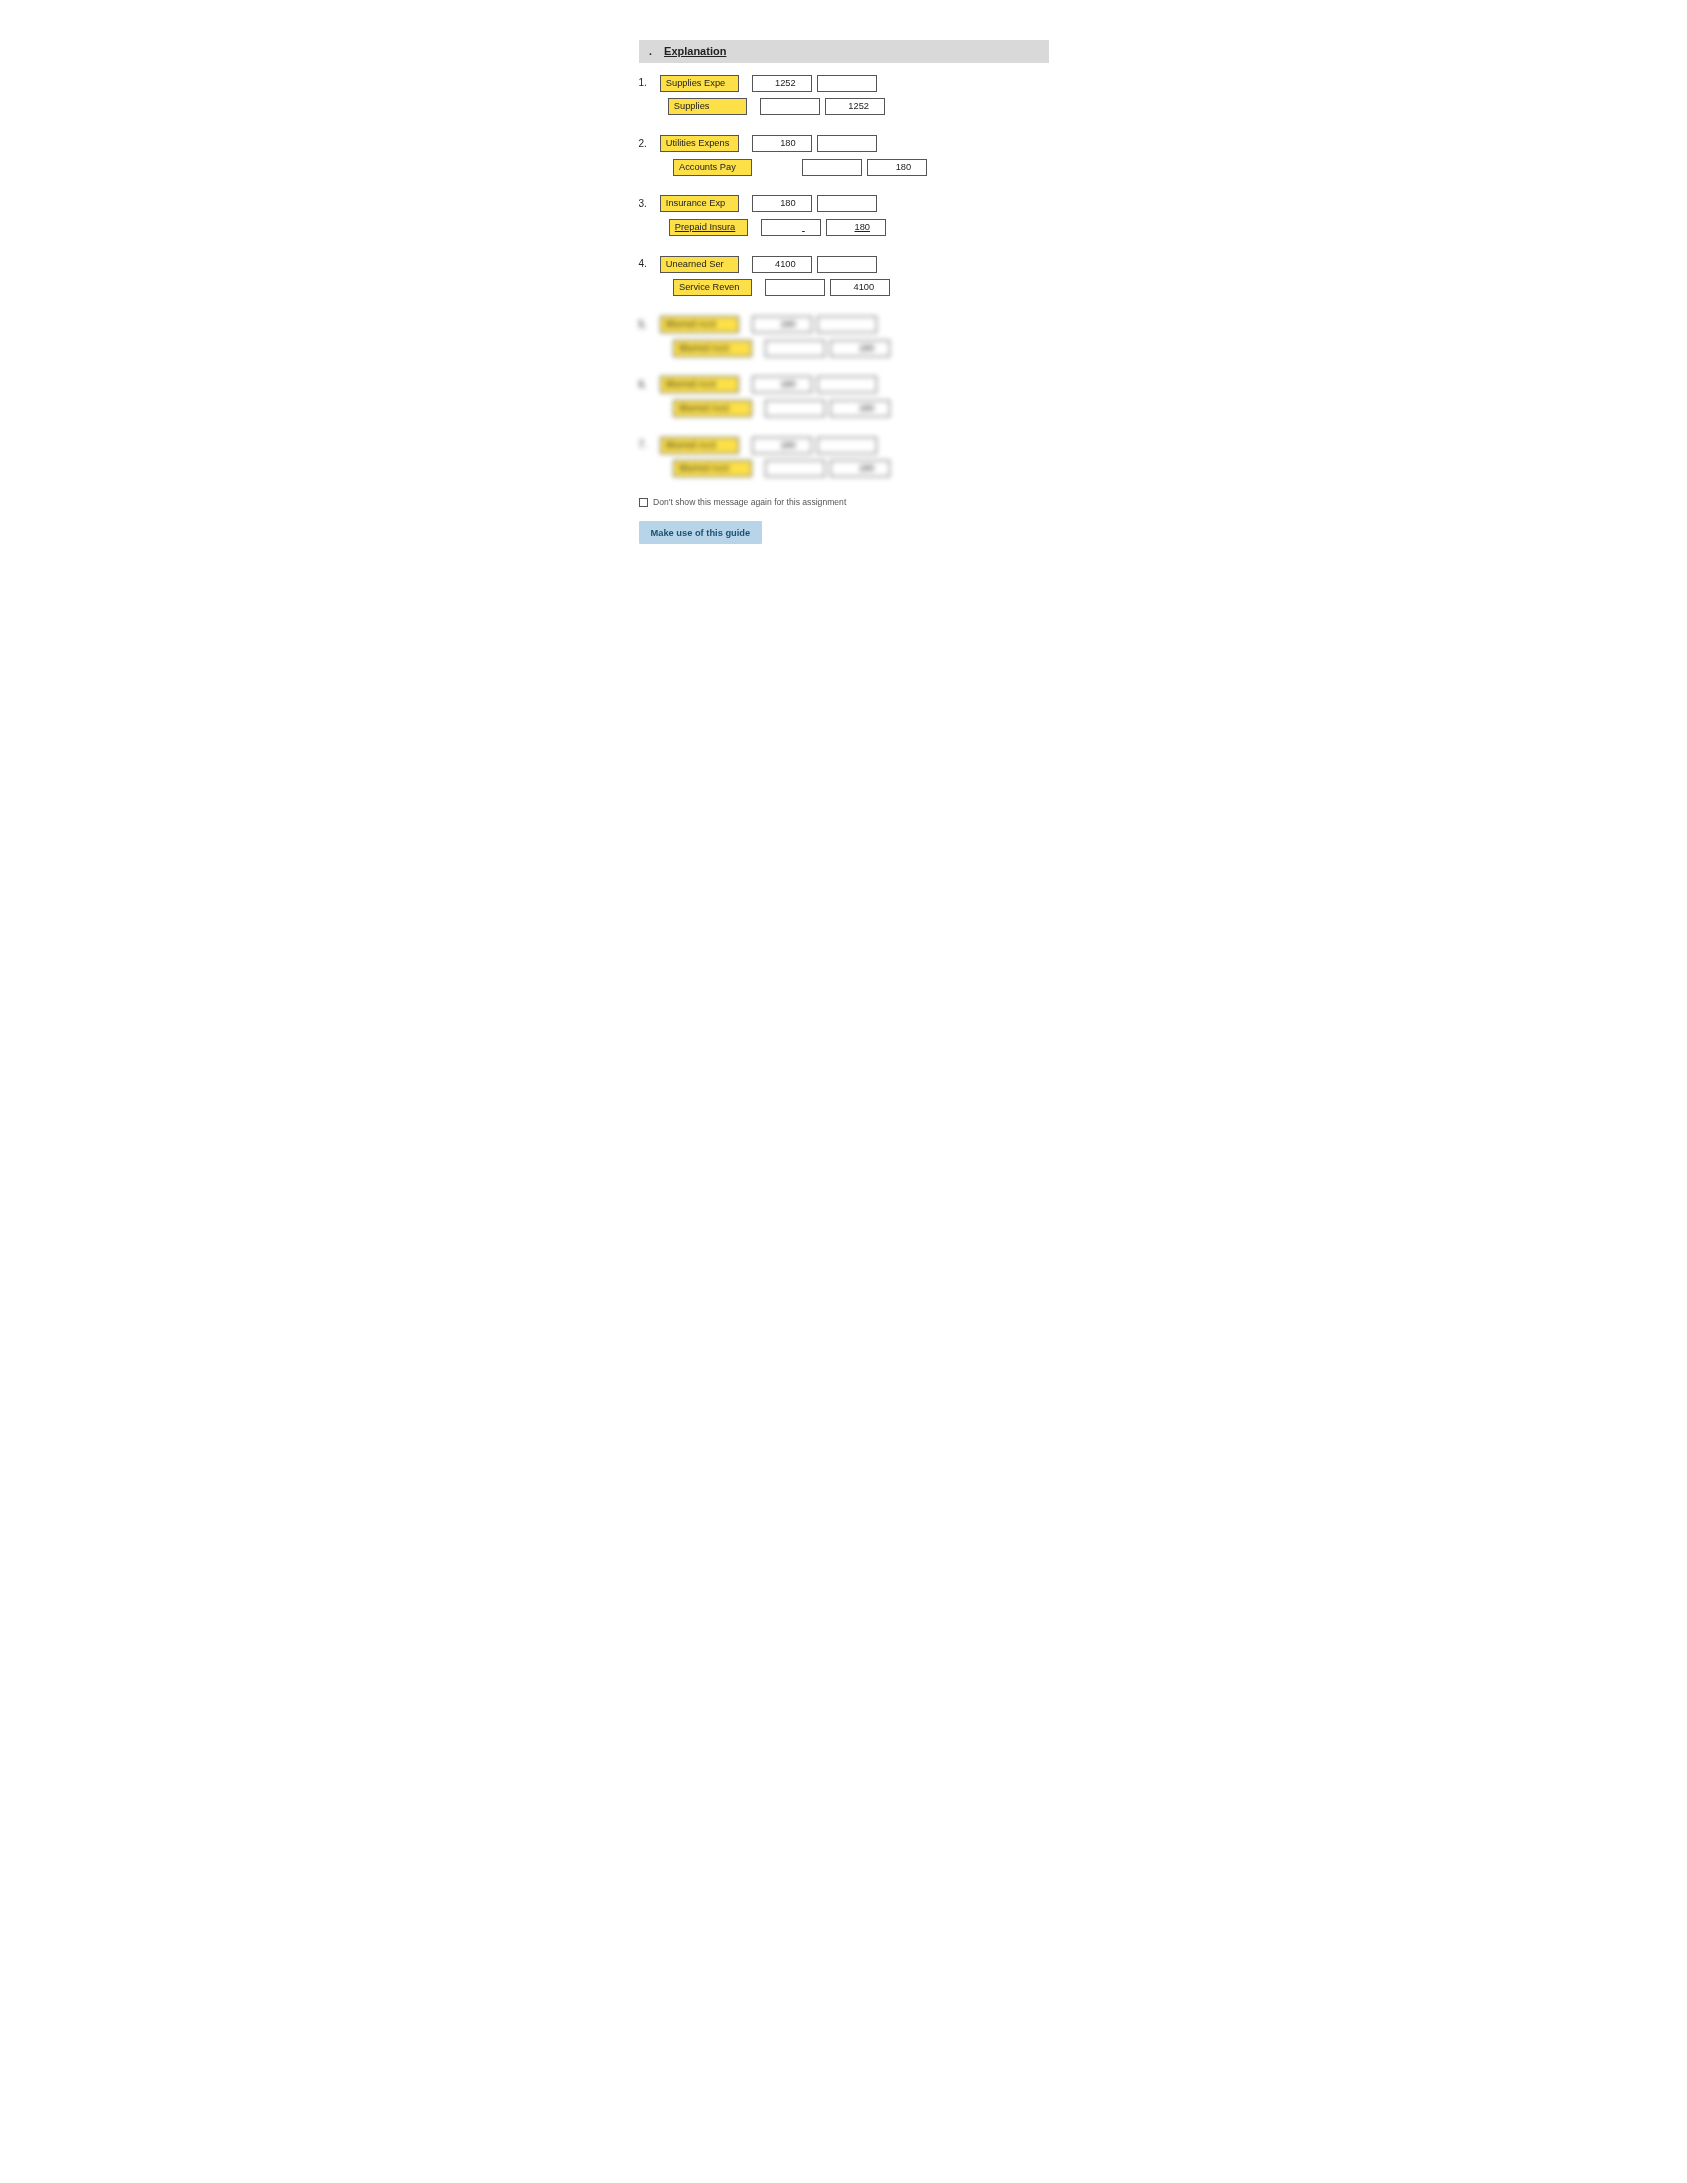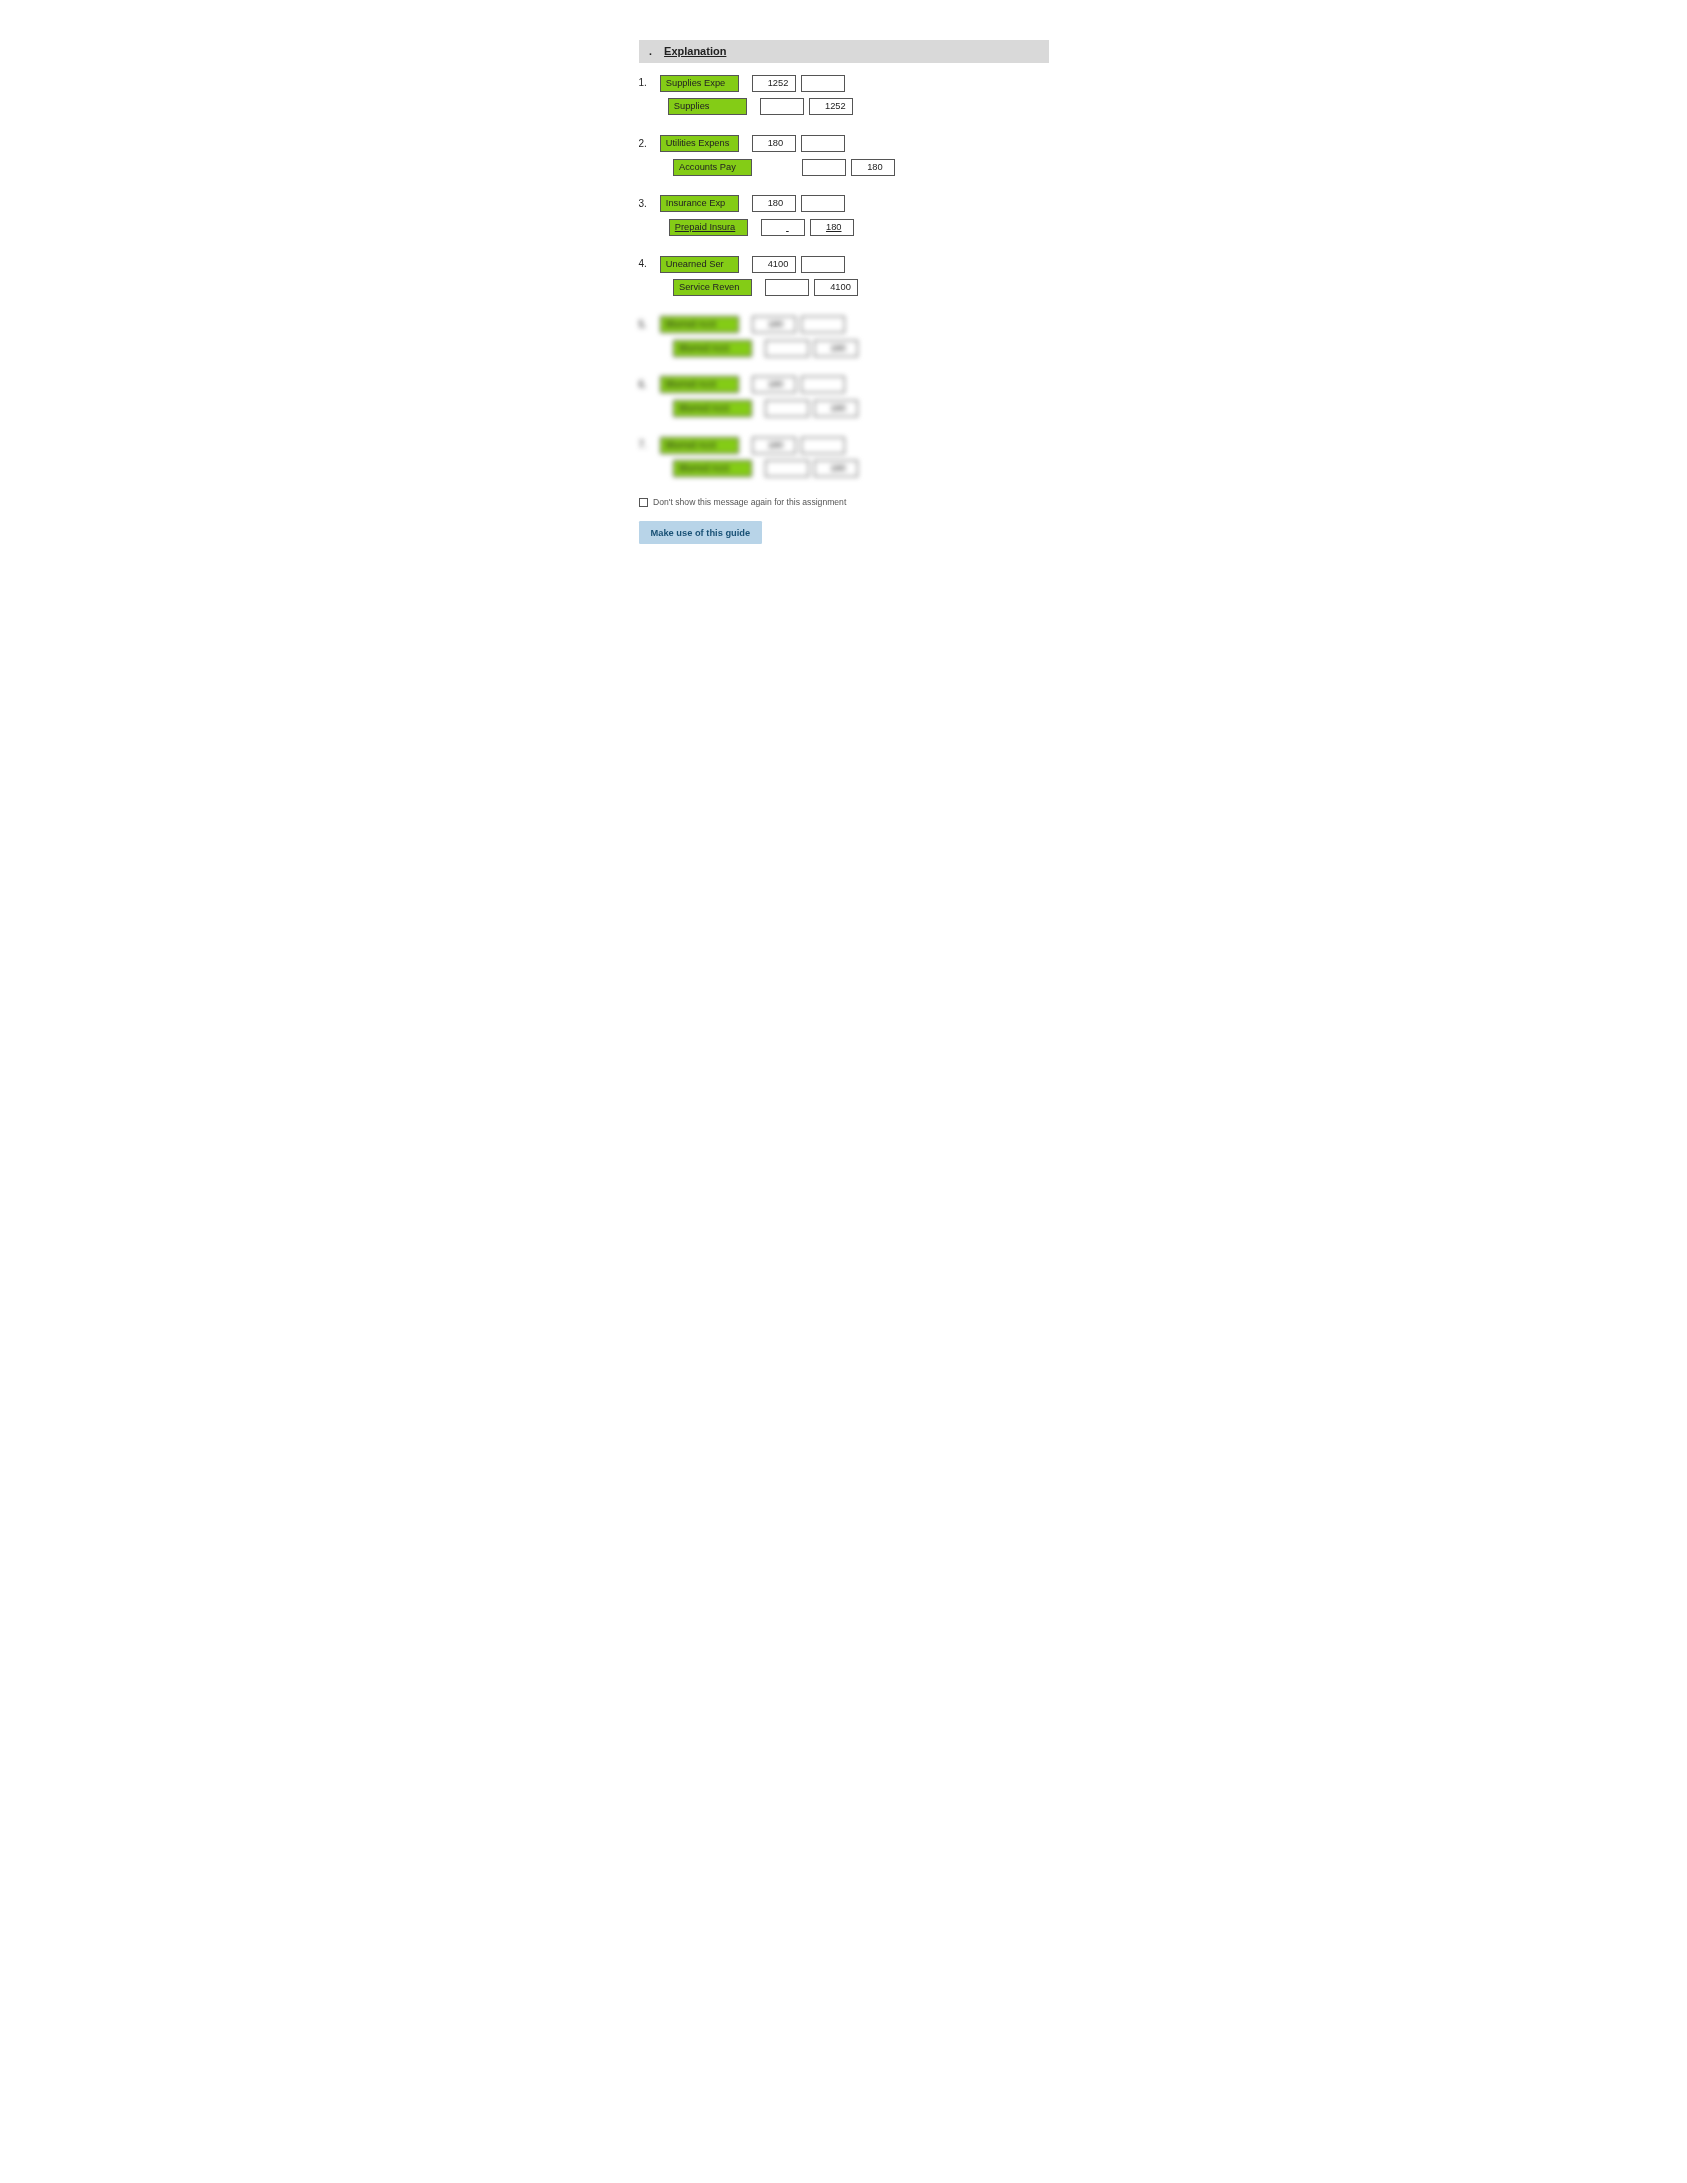--- a/index.html
+++ b/index.html
@@ -29,28 +29,28 @@
     .header-title {
       font-weight: bold;
       font-size: 11px;
       text-decoration: underline;
     }
     .account-box {
       border: 0.7px solid #555;
       padding: 2px 5.3px;
       min-width: 79px;
       font-size: 9.3px;
-      background: #84cc16;
+      background: #fde047;
       margin-right: 6.6px;
       height: 17px;
     }
     .amount-box {
       border: 0.7px solid #555;
       padding: 2px 15px;
-      width: 44px;
+      width: 60px;
       font-size: 9.3px;
       background: #fff;
       height: 17px;
       text-align: right;
     }
     .amount-box.empty {
       color: transparent;
     }
     .amounts-group {
       display: flex;

